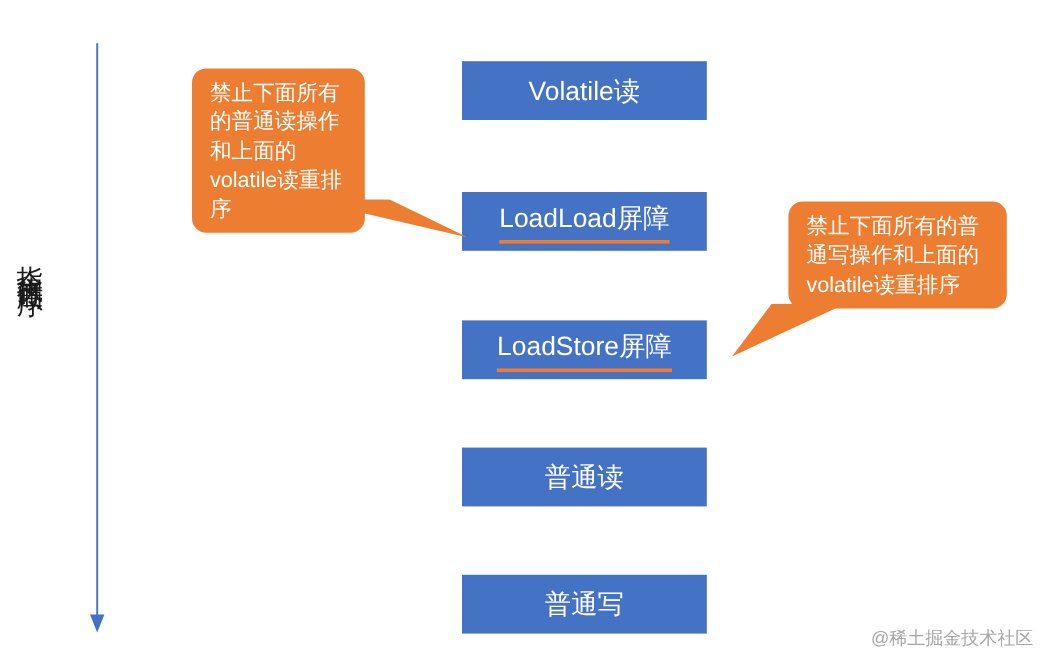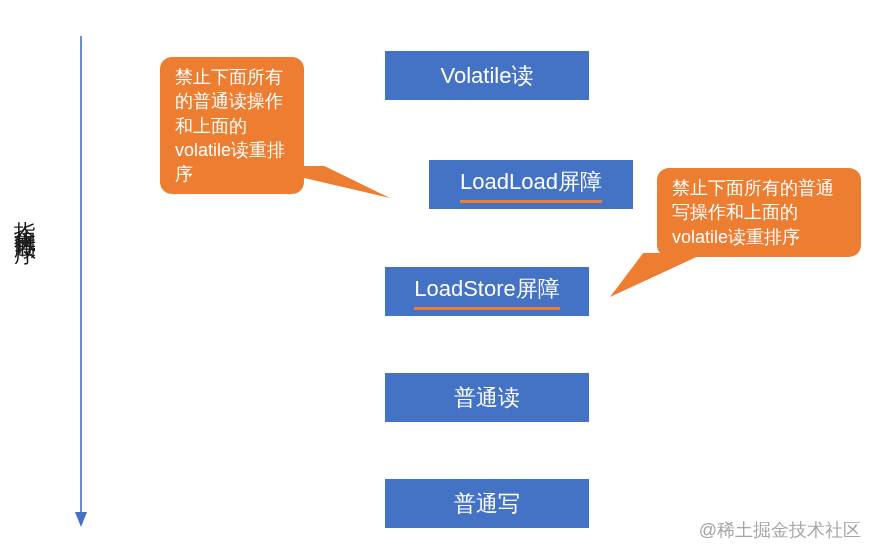--- a/index.html
+++ b/index.html
@@ -39,21 +39,21 @@
     width: 204px;
     height: 49px;
     background: var(--box-fill, #4472c4);
     color: var(--text-on-fill, #ffffff);
     display: flex;
     align-items: center;
     justify-content: center;
     font-size: 22px;
   }
   .box-1 { top: 51px; }
-  .box-2 { top: 160px; margin-left: 44px; }
+  .box-2 { top: 160px; }
   .box-3 { top: 267px; }
   .box-4 { top: 373px; }
   .box-5 { top: 479px; }
   .box-label { display: inline-block; }
   .box-label--underlined {
     border-bottom: 3px solid var(--underline, #ed7d31);
     padding-bottom: 3px;
   }
 
   
@@ -61,21 +61,21 @@
     position: absolute;
     background: var(--callout-fill, #ed7d31);
     color: var(--text-on-fill, #ffffff);
     border-radius: 12px;
     font-size: 18px;
     line-height: 1.35;
     padding: 8px 15px;
     box-sizing: border-box;
   }
   .callout-left  { left: 160px; top: 57px;  width: 144px; }
-  .callout-right { left: 657px; top: 168px; width: 204px; }
+  .callout-right { left: 657px; top: 168px; width: 182px; }
 
   .callout-tail {
     position: absolute;
     background: var(--callout-fill, #ed7d31);
   }
   .tail-left {
     left: 253px;
     top: 166px;
     width: 137px;
     height: 32px;
@@ -87,21 +87,21 @@
     width: 95px;
     height: 44px;
     clip-path: polygon(35% 0, 100% 0, 0 100%);
   }
 
   
   .watermark {
     position: absolute;
     right: 10px;
     bottom: 8px;
-    font-size: 18px;
+    font-size: 15px;
     color: #a6a6a6;
   }
 </style>
 </head>
 <body>
 
 <div class="canvas">
 
   <svg class="flow-arrow" viewBox="0 0 22 505" xmlns="http://www.w3.org/2000/svg" aria-hidden="true">
     <line x1="11" y1="6" x2="11" y2="484" stroke="#4472c4" stroke-width="1.6"></line>

